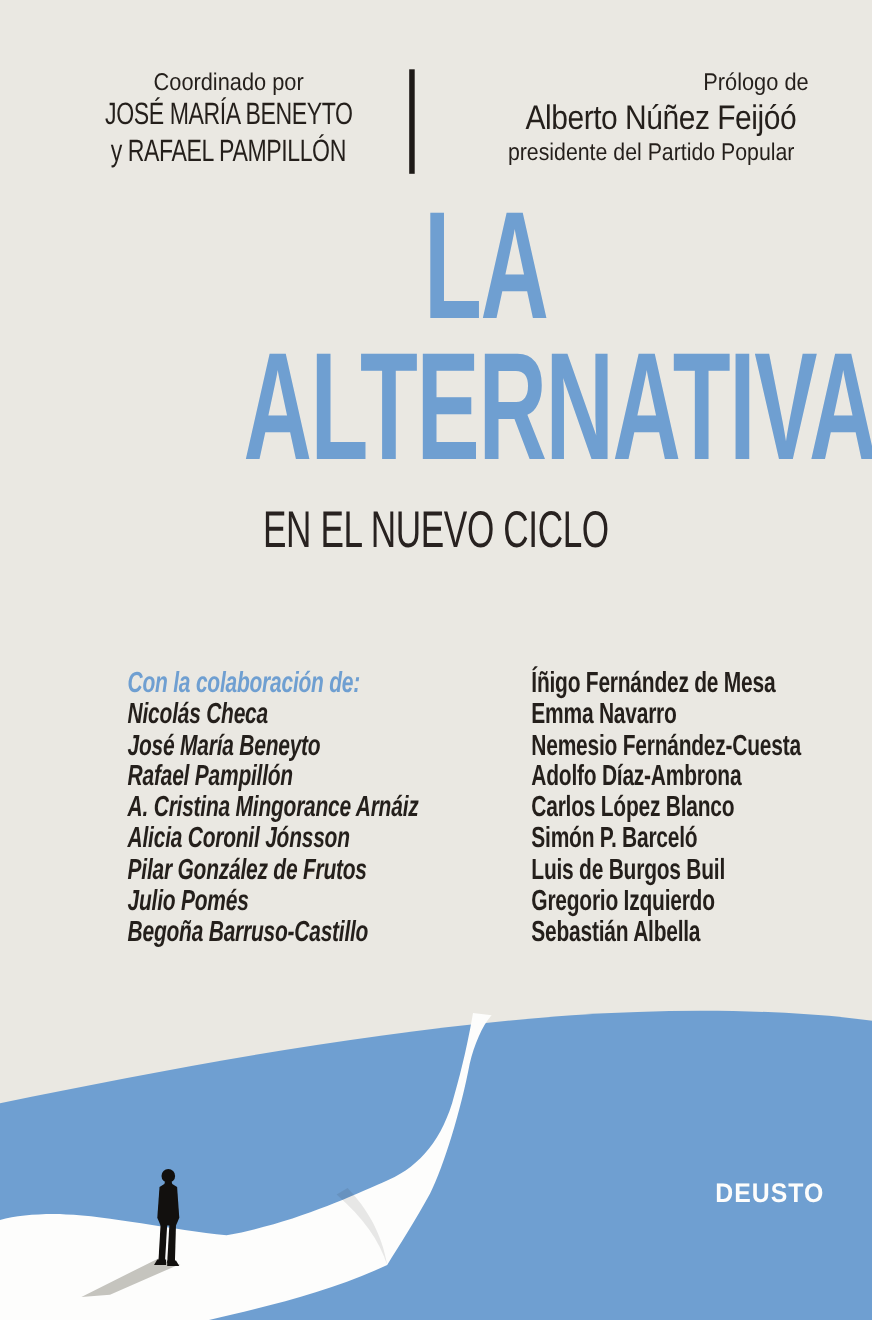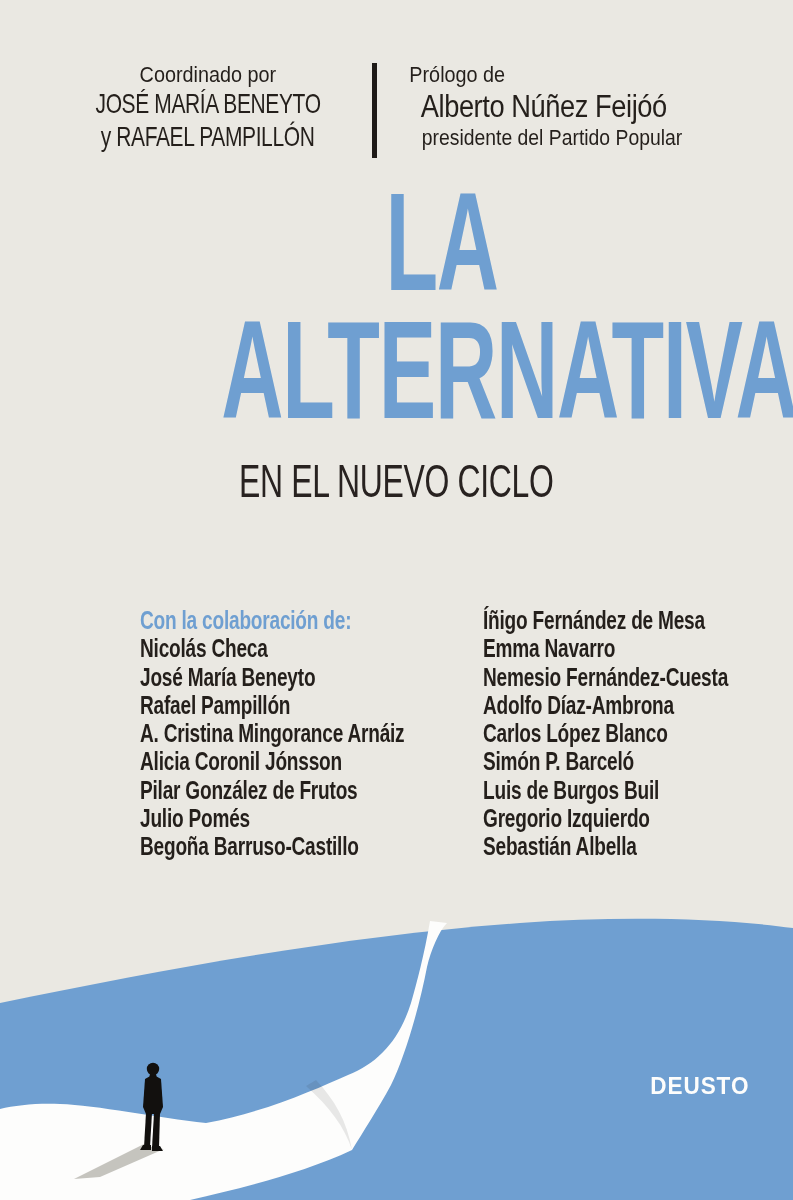--- a/index.html
+++ b/index.html
@@ -11,42 +11,42 @@
     overflow:hidden;
     font-family:"Liberation Sans","DejaVu Sans",sans-serif;
     color:#241f1b;
   }
   .abs{position:absolute;}
   .cond{display:inline-block;white-space:nowrap;transform-origin:center top;}
   .cond-l{display:inline-block;white-space:nowrap;transform-origin:left top;}
 
   
   .hdr-left{left:38px;top:62px;width:340px;text-align:center;}
-  .hdr-right{left:404px;top:62px;width:350px;text-align:left;}
+  .hdr-right{left:390px;top:62px;width:350px;text-align:right;}
   .hdr-small{font-size:22px;line-height:26px;}
   .hdr-name{font-size:28px;line-height:32.5px;letter-spacing:-0.5px;}
   .hdr-bold{font-size:31px;line-height:37px;font-weight:normal;letter-spacing:-0.5px;}
   .sx90{transform:scaleX(0.90);}
   .sx88{transform:scaleX(0.88);}
   .sx75{transform:scaleX(0.75);}
   .divider{left:372px;top:63px;width:4.5px;height:95px;background:#1e1a17;}
 
   
   .title{left:0;top:178px;width:793px;text-align:center;
          color:#6f9fd1;font-weight:bold;font-size:139px;line-height:128px;padding-left:45px;}
   .title .cond{transform:scaleX(0.62);letter-spacing:-2px;}
 
   
   .subtitle{left:0;top:454px;width:793px;text-align:center;
             color:#282220;font-size:47px;line-height:53px;}
   .subtitle .cond{transform:scaleX(0.68);letter-spacing:-0.5px;}
 
   
   .col{top:606px;font-size:26.5px;line-height:28.3px;font-weight:bold;letter-spacing:-0.3px;}
-  .col-left{left:140px;width:310px;}
+  .col-left{left:116px;width:310px;font-style:italic;}
   .col-right{left:455px;width:330px;margin-left:28px;}
   .col .cond-l{transform:scaleX(0.72);}
   .collab-heading{color:#6f9fd1;}
 
   
   .artwork{left:0;top:860px;width:793px;height:340px;}
   .publisher{left:645px;top:1072px;width:110px;text-align:center;
              color:#fdfdfc;font-weight:bold;font-size:24.5px;letter-spacing:1px;}
   .publisher .cond{transform:scaleX(0.92);}
 </style>

